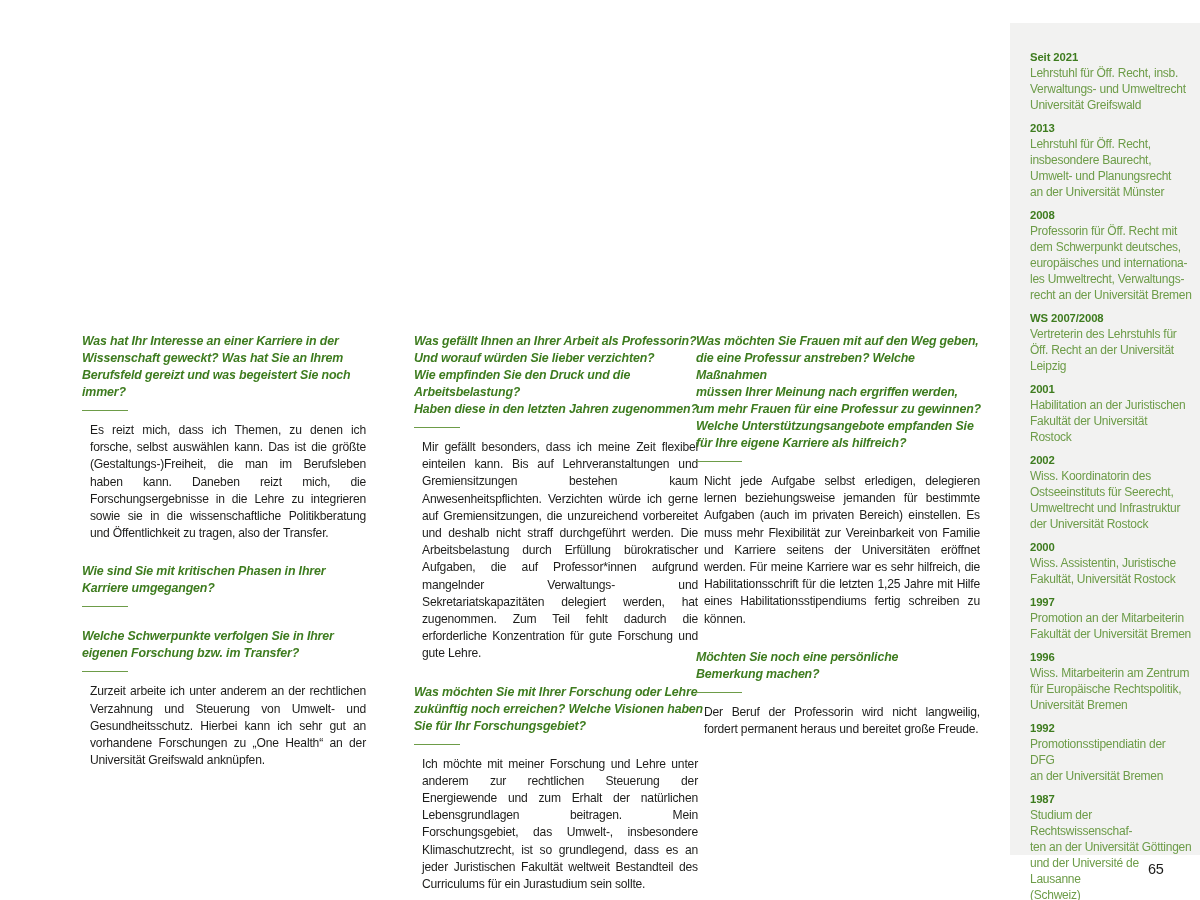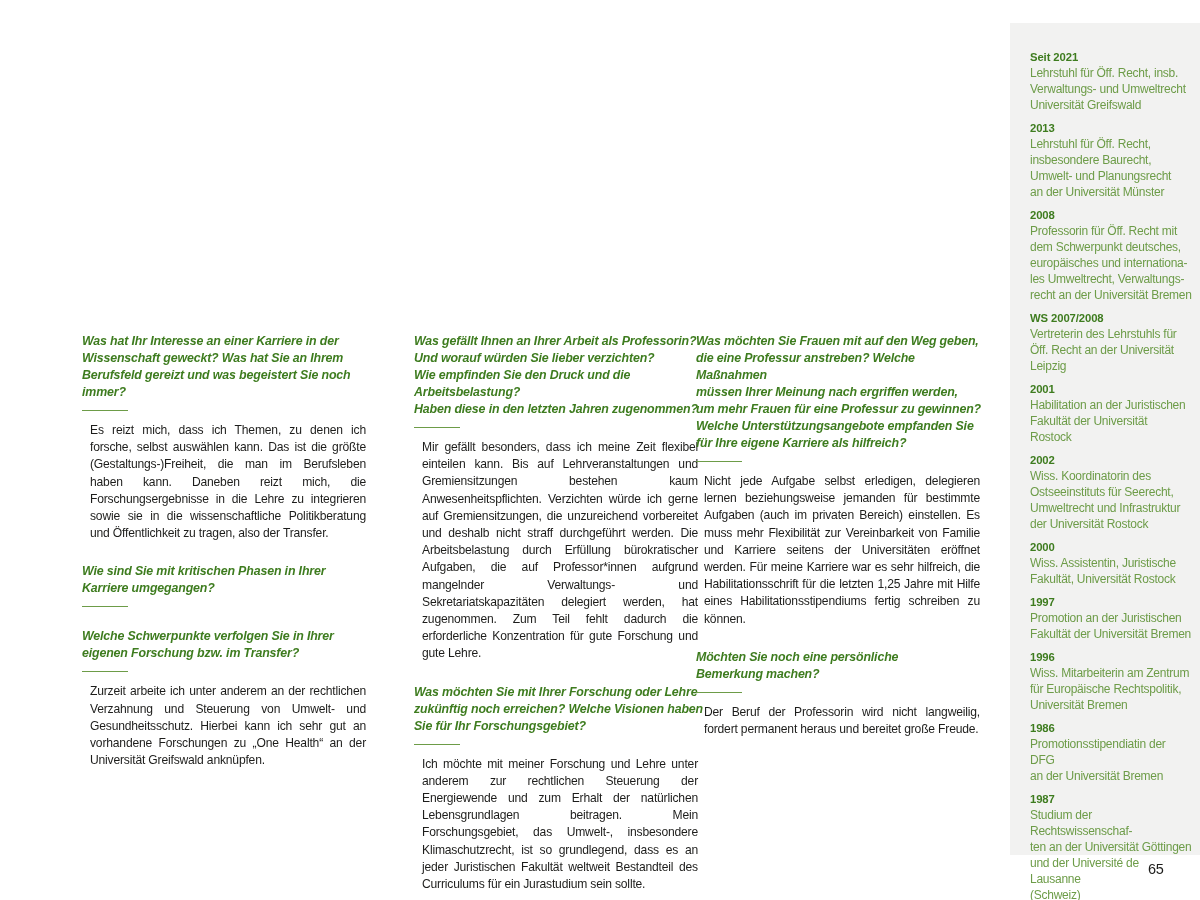--- a/index.html
+++ b/index.html
@@ -190,31 +190,31 @@
 Umweltrecht und Infrastruktur
 der Universität Rostock</div>
     </div>
     <div class="cv-entry">
       <div class="cv-year">2000</div>
       <div class="cv-text">Wiss. Assistentin, Juristische
 Fakultät, Universität Rostock</div>
     </div>
     <div class="cv-entry">
       <div class="cv-year">1997</div>
-      <div class="cv-text">Promotion an der Juristischen
+      <div class="cv-text">Promotion an der Mitarbeiterin
 Fakultät der Universität Bremen</div>
     </div>
     <div class="cv-entry">
       <div class="cv-year">1996</div>
       <div class="cv-text">Wiss. Mitarbeiterin am Zentrum
 für Europäische Rechtspolitik,
 Universität Bremen</div>
     </div>
     <div class="cv-entry">
-      <div class="cv-year">1986</div>
+      <div class="cv-year">1992</div>
       <div class="cv-text">Promotionsstipendiatin der DFG
 an der Universität Bremen</div>
     </div>
     <div class="cv-entry">
       <div class="cv-year">1987</div>
       <div class="cv-text">Studium der Rechtswissenschaf-
 ten an der Universität Göttingen
 und der Université de Lausanne
 (Schweiz)</div>
     </div>

